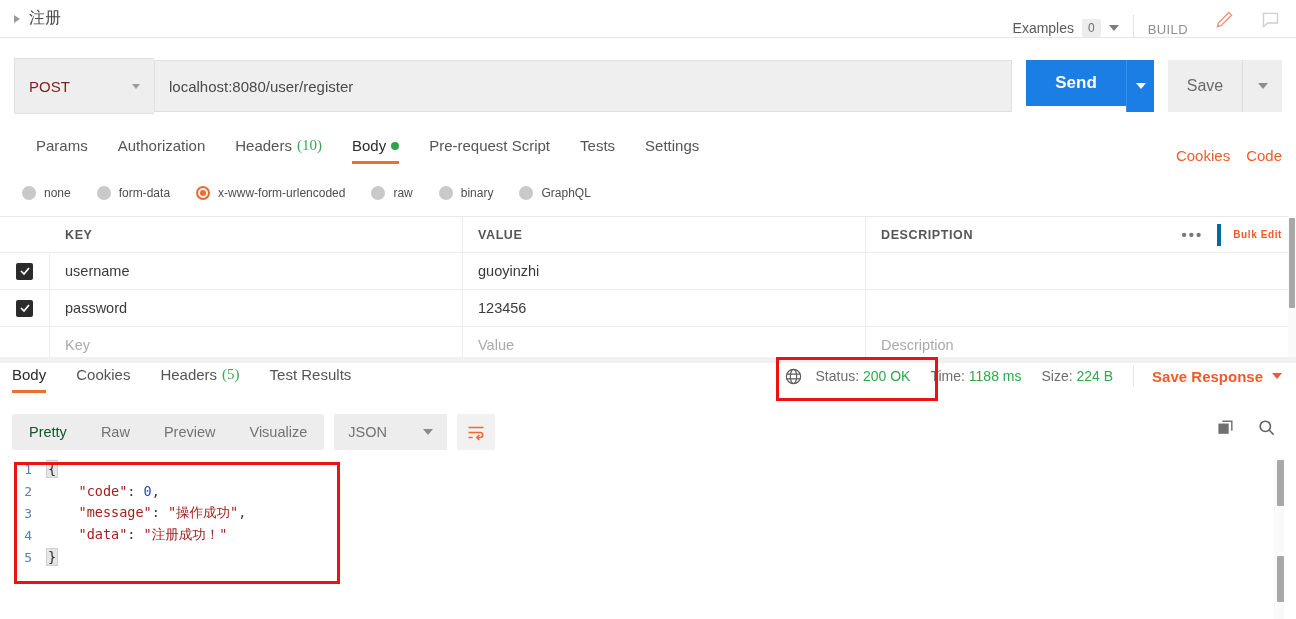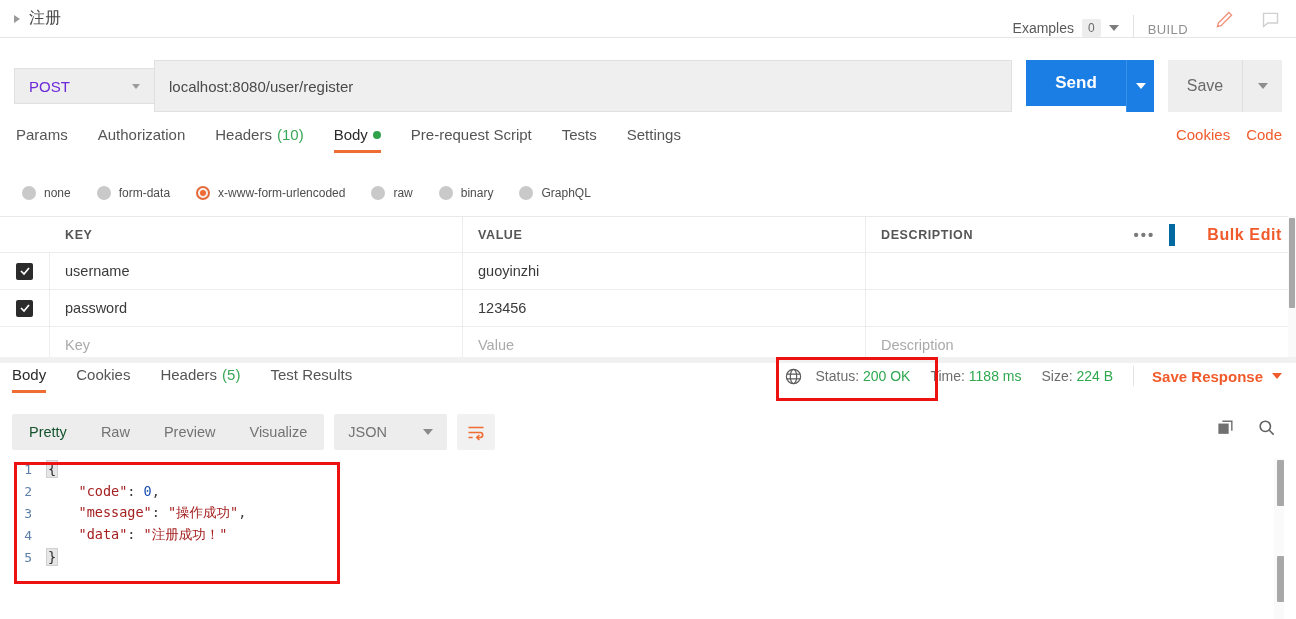--- a/index.html
+++ b/index.html
@@ -49,23 +49,23 @@
     margin-left: 10px;
   }
   .icon-btn.first { margin-left: 18px; }
 
   
   .urlrow {
     position: absolute; left: 14px; top: 60px; width: 1268px; height: 52px;
     display: flex; align-items: center;
   }
   .method-box {
-    width: 140px; height: 36px; background: #eeeeee; border: 1px solid #e0e0e0;
+    width: 140px; height: 56px; background: #eeeeee; border: 1px solid #e0e0e0;
     border-right: none;
-    display: flex; align-items: center; padding: 0 14px; font-size: 15px; color: #6d28d9; justify-content: flex-end;
+    display: flex; align-items: center; padding: 0 14px; font-size: 15px; color: #7f1d1d; justify-content: flex-end;
   }
   .method-box .caret-down { margin-left: auto; border-top-color: #9b9b9b; border-top-width: 5px;
     border-left-width: 4.5px; border-right-width: 4.5px; }
   .url-box {
     flex: 1; height: 52px; background: #efefef; border: 1px solid #e0e0e0;
     display: flex; align-items: center; padding: 0 14px; font-size: 15px; color: #4a4a4a;
   }
   .send-group { display: flex; margin-left: 14px; }
   .send-btn {
     width: 100px; height: 46px; background: #1a7ee5; color: #fff;
@@ -86,29 +86,29 @@
   .save-caret {
     width: 40px; height: 52px; background: #eeeeee;
     display: flex; align-items: center; justify-content: center;
     border-left: 1px solid #dedede;
   }
   .save-caret .caret-down { border-top-color: #8d8d8d; }
 
   
   .reqtabs {
     position: absolute; left: 0; top: 126px; width: 1296px; height: 38px;
-    display: flex; align-items: flex-start;
+    display: flex; align-items: flex-end; padding-left: 20px;
   }
   .rtab {
     position: relative; padding: 0 0 10px 0; margin-right: 30px;
     font-size: 15px; color: #555; white-space: nowrap;
     display: flex; align-items: center; gap: 5px;
   }
   .rtab:first-child { margin-left: 16px; }
-  .rtab .count { color: #3aa757; }
+  .rtab .count { color: #3aa757; font-family: Liberation Serif, serif; }
   .rtab.active { color: #2b2b2b; }
   .rtab.active::after {
     content: ""; position: absolute; left: 0; right: 0; bottom: 0;
     height: 3px; background: #ef6c33;
   }
   .greendot { width: 8px; height: 8px; border-radius: 50%; background: #30a24c; display: inline-block; }
   .reqtabs-right { margin-left: auto; display: flex; gap: 16px; padding-right: 14px; }
   .orange-link { color: #f15b2b; font-size: 15px; }
 
   
@@ -139,21 +139,21 @@
   .cell-value { width: 403px; height: 100%; display: flex; align-items: center; padding-left: 15px;
     border-right: 1px solid #ededed; font-size: 14.5px; }
   .cell-desc { flex: 1; height: 100%; display: flex; align-items: center; padding-left: 15px;
     font-size: 14.5px; }
   .prow.header .cell-key, .prow.header .cell-value, .prow.header .cell-desc {
     font-size: 12.5px; letter-spacing: .6px; color: #555; font-weight: bold;
   }
   .prow.header .cell-check { border-right: none; }
   .hdr-actions { margin-left: auto; display: flex; align-items: center; gap: 0; padding-right: 14px; height: 100%; }
   .dots { color: #7a7a7a; letter-spacing: 2px; font-size: 15px; padding: 0 14px; }
-  .bulk { color: #f15b2b; font-size: 16px; border-left: 6px solid #0369a1; padding-left: 32px; height: 22px; line-height: 22px; }
+  .bulk { color: #f15b2b; font-size: 10px; border-left: 4px solid #0369a1; padding-left: 12px; height: 22px; line-height: 22px; }
   .chk {
     width: 17px; height: 17px; background: #2b2b2b; border-radius: 2px;
     display: flex; align-items: center; justify-content: center;
   }
   .chk svg { display: block; }
   .ph { color: #aaaaaa; }
 
   
   .resp-sep { position: absolute; left: 0; top: 357px; width: 1296px; height: 6px; background: #f1f1f1; }
 

